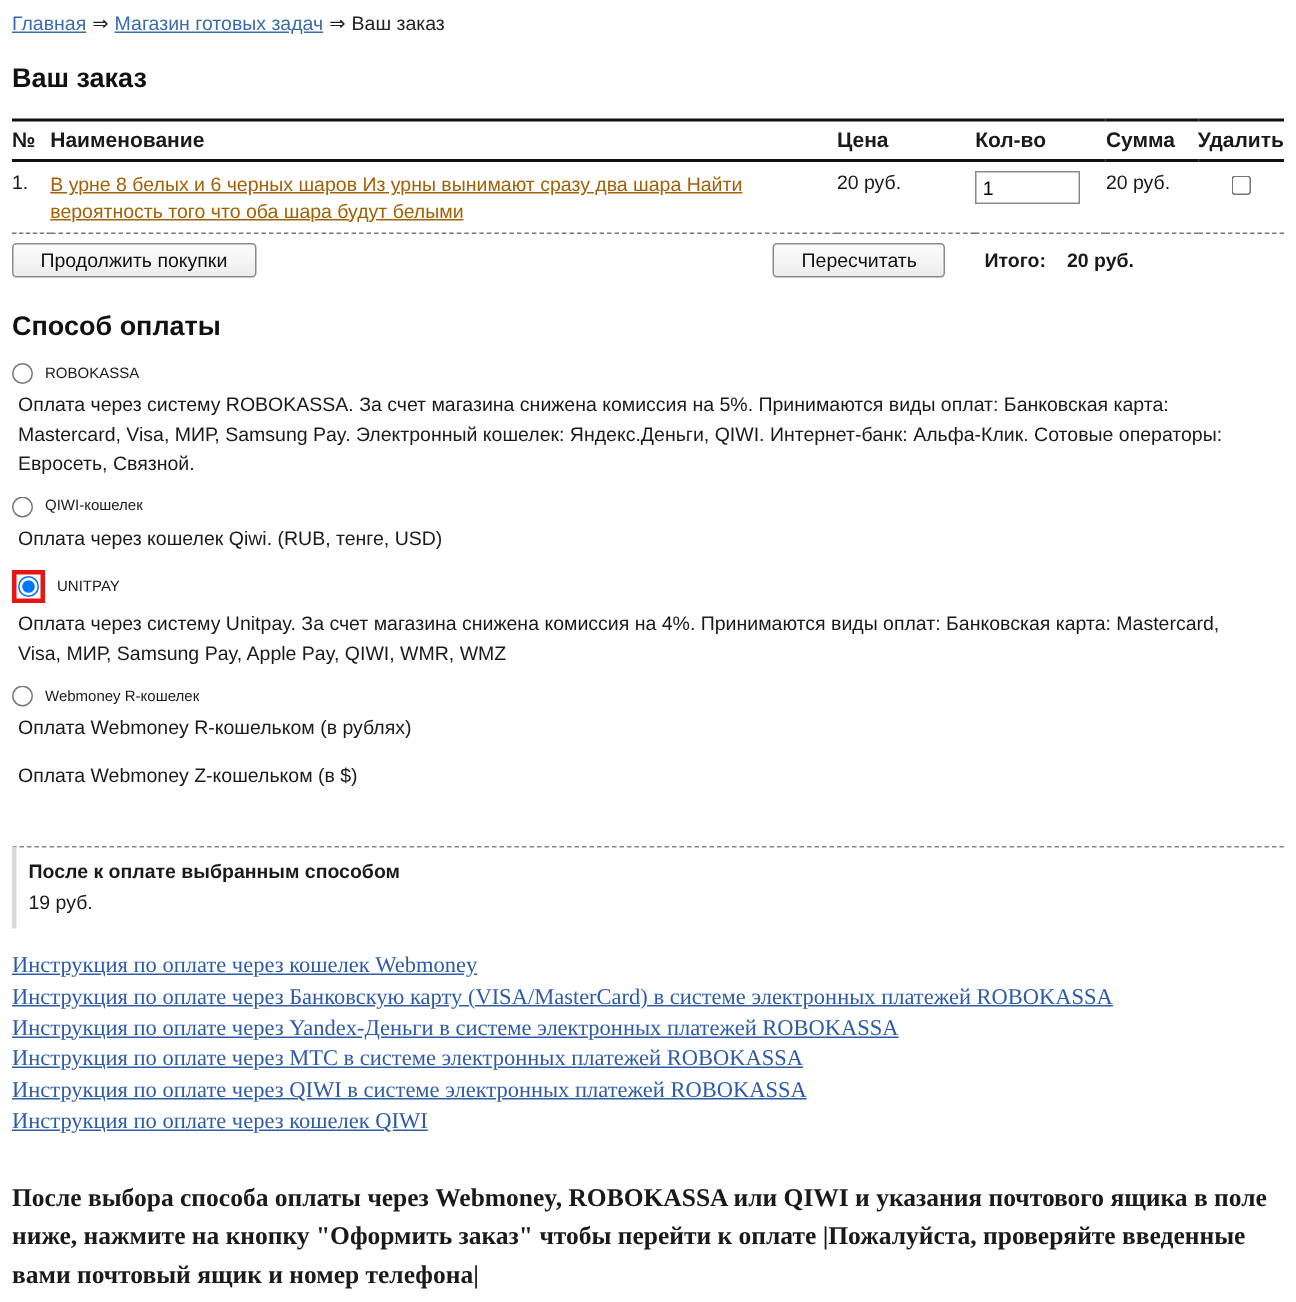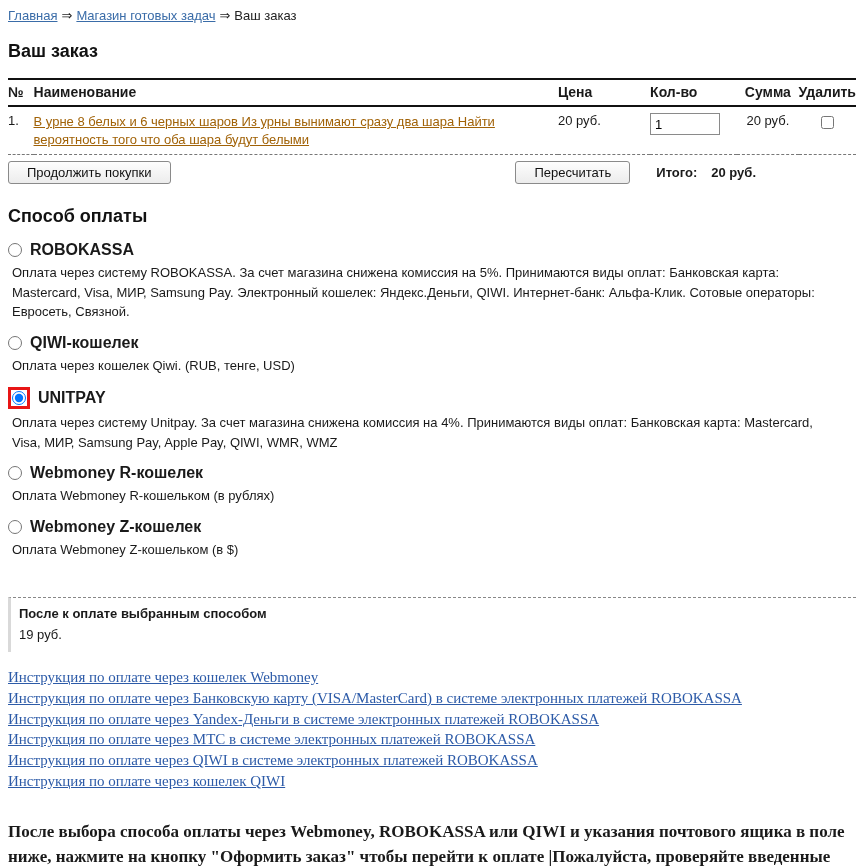--- a/index.html
+++ b/index.html
@@ -28,21 +28,21 @@
     border-top: 2px solid #111; border-bottom: 2px solid #111;
   }
   table.order td {
     border-top: 1px dashed #777; border-bottom: 1px dashed #777;
     padding: 6px 0; vertical-align: top; font-size: 13px;
   }
   table.order .col-num   { width: 26px; }
   table.order .col-name  { width: 545px; }
   table.order .col-price { width: 95px; }
   table.order .col-qty   { width: 88px; }
-  table.order .col-sum   { width: 62px; text-align: center; }
+  table.order .col-sum   { width: 62px; }
   table.order .col-del   { width: 48px; text-align: center; }
   .item-link { color: #a16207; line-height: 1.35; }
   .tbl-footer { display: flex; margin-top: 6px; align-items: flex-start; }
   .tbl-footer .spacer { flex: 1; }
   .btn {
     font-family: "Liberation Sans", sans-serif; font-size: 13px;
     background: linear-gradient(#fdfdfd, #ececec);
     border: 1px solid #8a8a8a; border-radius: 3px;
     padding: 3px 18px; color: #111; cursor: pointer;
   }
@@ -55,21 +55,21 @@
   }
 
   
   .method { margin-bottom: 12px; }
   .method-head { display: flex; align-items: center; gap: 8px; }
   .method-head input[type=radio] { margin: 0; width: 14px; height: 14px; }
   .radio-hl {
     display: inline-flex; align-items: center; justify-content: center;
     border: 3px solid #e81515; padding: 1px; line-height: 0;
   }
-  .method-name { font-weight: bold; font-size: 16px; text-align: right; }
+  .method-name { font-weight: normal; font-size: 10px; text-align: right; }
   .method-desc { margin: 4px 0 0 4px; line-height: 1.5; color: #1a1a1a; max-width: 820px; }
 
   
   .sum-box {
     margin-top: 38px; border-top: 1px dashed #888; border-left: 3px solid #d9d9d9;
     padding: 8px 0 10px 8px;
   }
   .sum-box .label { font-weight: bold; margin-bottom: 6px; }
 
   
@@ -156,24 +156,20 @@
 
 <div class="method">
   <div class="method-head">
     <input type="radio" name="pay" style="">
     <span class="method-name">Webmoney R-кошелек</span>
   </div>
   <div class="method-desc">Оплата Webmoney R-кошельком (в рублях)</div>
 </div>
 
 <div class="method">
-  <div class="method-head">
-    <input type="radio" name="pay" style="">
-    <span class="method-name">Webmoney Z-кошелек</span>
-  </div>
   <div class="method-desc">Оплата Webmoney Z-кошельком (в $)</div>
 </div>
 
 <div class="sum-box">
   <div class="label">После к оплате выбранным способом</div>
   <div>19 руб.</div>
 </div>
 
 <div class="instructions">
   <div><a class="link-serif">Инструкция по оплате через кошелек Webmoney</a></div>

